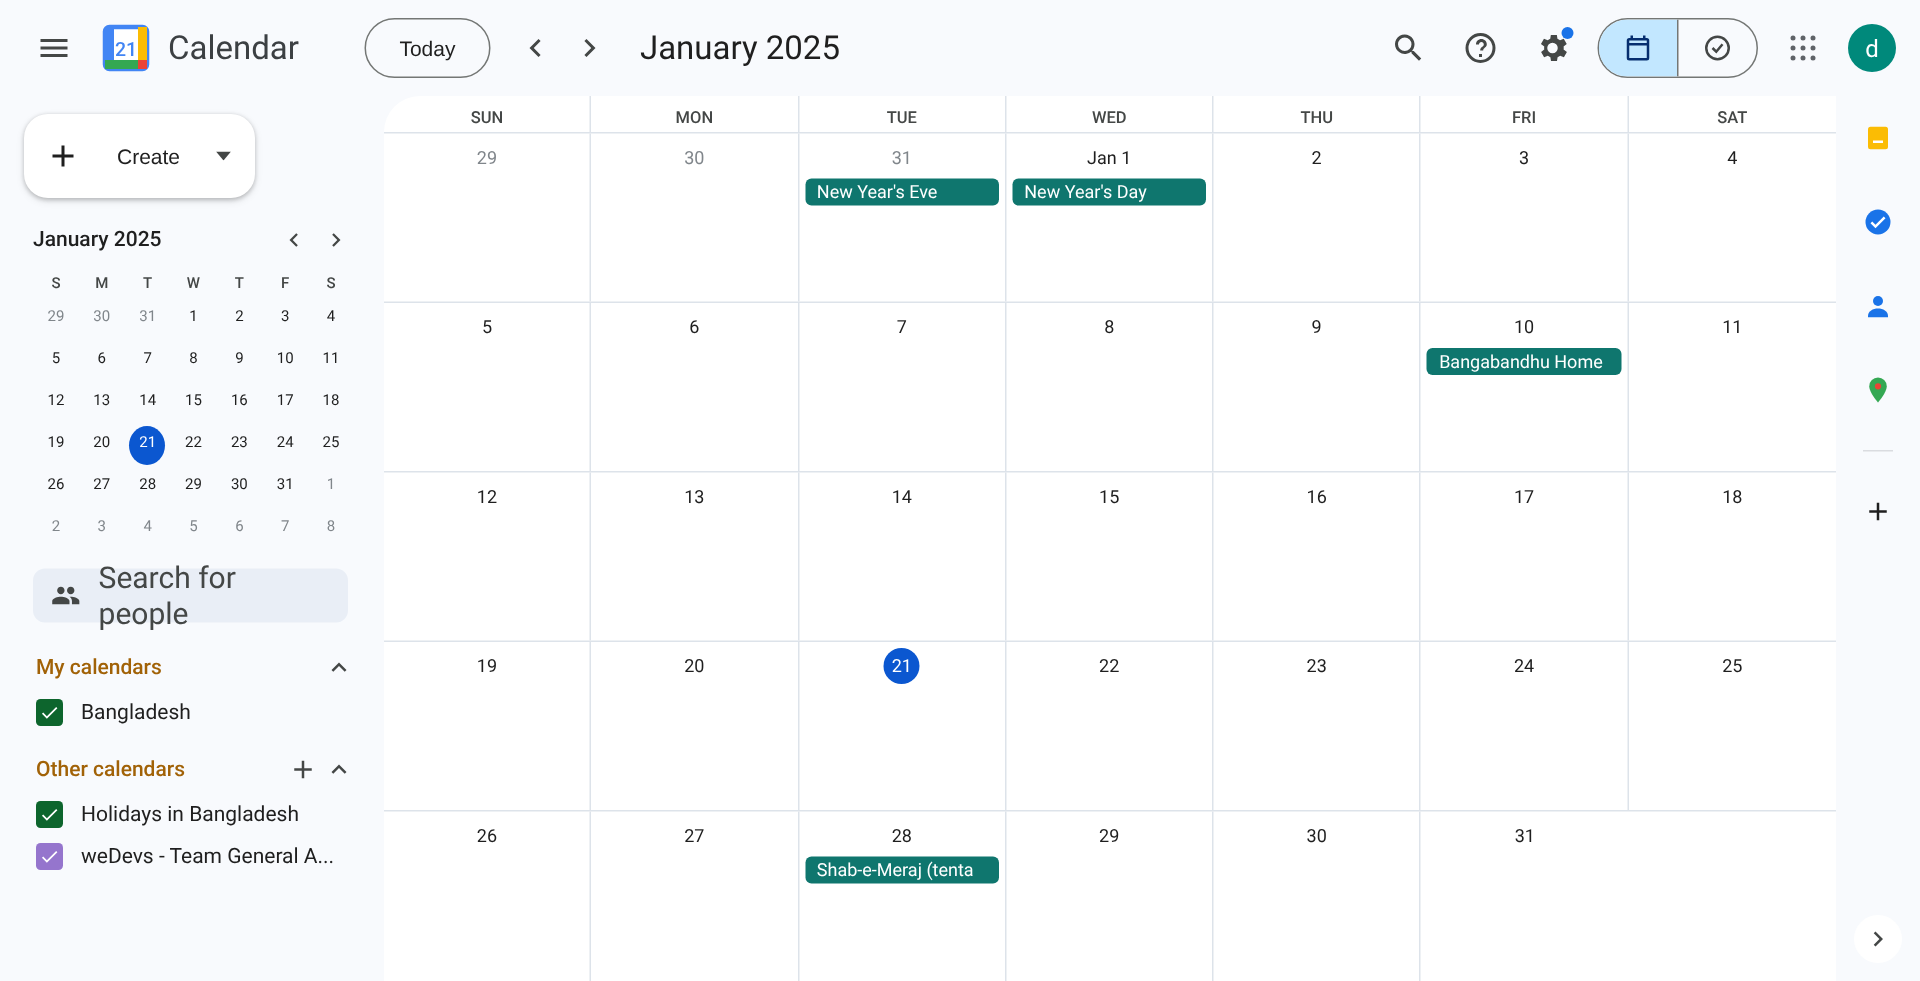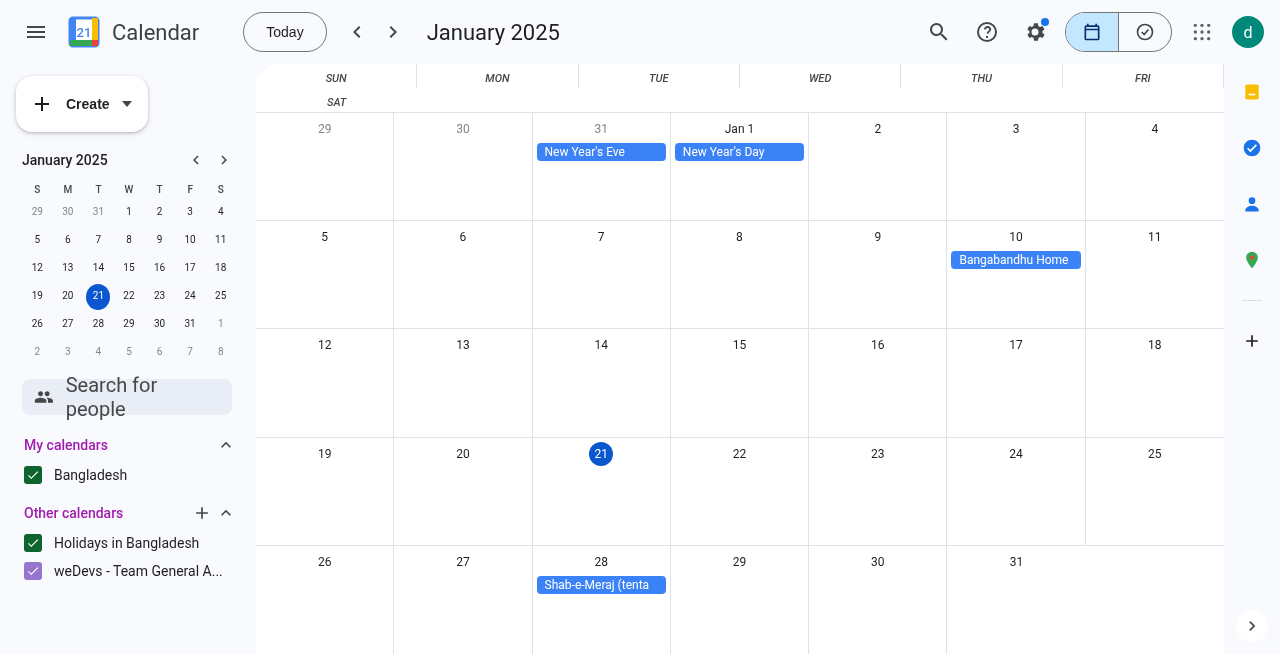--- a/index.html
+++ b/index.html
@@ -16,54 +16,54 @@
 .settings-dot { width: 8px; height: 8px; background: #1a73e8; border-radius: 50%; position: absolute; top: 6px; right: 6px; }
 .view-select { height: 40px; padding: 0 12px 0 18px; border: 1px solid #747775; border-radius: 20px; background: transparent; display: flex; align-items: center; cursor: pointer; font-size: 14px; font-weight: 500; color: #1f1f1f; gap: 8px; margin: 0 6px; }
 .toggle-group { display: flex; border: 1px solid #747775; border-radius: 20px; overflow: hidden; margin: 0 6px; }
 .toggle-item { width: 52px; height: 38px; display: flex; align-items: center; justify-content: center; cursor: pointer; }
 .toggle-item.active { background: #c2e7ff; }
 .toggle-divider { width: 1px; background: #747775; }
 .apps-btn { width: 40px; height: 40px; border-radius: 50%; display: flex; align-items: center; justify-content: center; cursor: pointer; margin: 0 4px; }
 .avatar { width: 32px; height: 32px; border-radius: 50%; background: #00897b; color: #fff; display: flex; align-items: center; justify-content: center; font-size: 16px; margin: 0 8px 0 6px; cursor: pointer; }
 .main { display: flex; height: calc(654px - 64px); }
 .sidebar { width: 256px; padding: 8px 20px 0 12px; overflow-y: auto; }
-.create-btn { height: 56px; padding: 0 16px 0 14px; border: none; border-radius: 16px; background: #fff; box-shadow: 0 1px 3px rgba(0,0,0,0.2), 0 2px 6px rgba(0,0,0,0.1); display: flex; align-items: center; cursor: pointer; font-size: 14px; font-weight: 700; color: #1f1f1f; gap: 12px; margin: 4px 0 16px 4px; }
+.create-btn { height: 56px; padding: 0 16px 0 14px; border: none; border-radius: 16px; background: #fff; box-shadow: 0 1px 3px rgba(0,0,0,0.2), 0 2px 6px rgba(0,0,0,0.1); display: flex; align-items: center; cursor: pointer; font-size: 14px; font-weight: 400; color: #1f1f1f; gap: 24px; margin: 4px 0 16px 4px; }
 .mini-cal { margin: 8px 0 12px 10px; }
 .mini-cal-header { display: flex; align-items: center; justify-content: space-between; margin-bottom: 8px; }
 .mini-month { font-size: 14px; font-weight: 500; color: #1f1f1f; }
 .mini-nav { display: flex; gap: 4px; }
 .mini-arrow { width: 24px; height: 24px; border-radius: 50%; display: flex; align-items: center; justify-content: center; cursor: pointer; color: #444746; }
 .mini-grid { display: grid; grid-template-columns: repeat(7, 1fr); gap: 0; }
 .mini-dow { font-size: 10px; color: #444746; text-align: center; padding: 4px 0; font-weight: 500; }
 .mini-day { font-size: 10px; color: #1f1f1f; text-align: center; padding: 0; height: 26px; line-height: 24px; cursor: pointer; border-radius: 50%; width: 24px; margin: 1px auto; }
 .mini-day.other { color: #80868b; }
 .mini-day.today { background: #0b57d0; color: #fff; }
 .search-people { display: flex; align-items: center; height: 36px; padding: 0 12px; border-radius: 8px; background: #e9eef6; margin: 6px 4px 14px 10px; color: #444746; gap: 12px; cursor: text; }
 .search-people span { font-size: 20px; }
 .cal-section { margin: 0 0 8px 12px; }
 .cal-section-header { display: flex; align-items: center; justify-content: space-between; height: 32px; cursor: pointer; }
-.cal-section-title { font-size: 14px; font-weight: 500; color: #a21caf; }
+.cal-section-title { font-size: 14px; font-weight: 500; color: #a16207; }
 .cal-section-icons { display: flex; gap: 4px; color: #444746; }
 .cal-item { display: flex; align-items: center; height: 28px; gap: 12px; cursor: pointer; }
 .cal-checkbox { width: 18px; height: 18px; border-radius: 3px; display: flex; align-items: center; justify-content: center; }
 .cal-item-label { font-size: 14px; color: #1f1f1f; white-space: nowrap; overflow: hidden; text-overflow: ellipsis; }
 .grid-area { flex: 1; background: #fff; border-radius: 24px 0 0 0; margin-right: 56px; overflow: hidden; position: relative; display: flex; flex-direction: column; }
-.dow-row { display: grid; grid-template-columns: repeat(6, 1fr); border-bottom: 1px solid #dde3ea; font-style: italic; }
+.dow-row { display: grid; grid-template-columns: repeat(7, 1fr); border-bottom: 1px solid #dde3ea; }
 .dow-cell { text-align: center; font-size: 11px; font-weight: 500; color: #444746; padding: 8px 0 0 0; height: 24px; border-right: 1px solid #dde3ea; }
 .dow-cell:last-child { border-right: none; }
 .weeks { flex: 1; display: grid; grid-template-rows: repeat(5, 1fr); }
 .week { display: grid; grid-template-columns: repeat(7, 1fr); border-bottom: 1px solid #dde3ea; }
 .week:last-child { border-bottom: none; }
 .day-cell { border-right: 1px solid #dde3ea; padding: 4px 4px 2px 4px; position: relative; overflow: hidden; }
 .day-cell:last-child { border-right: none; }
 .day-num { font-size: 12px; color: #1f1f1f; text-align: center; height: 24px; line-height: 24px; min-width: 24px; display: inline-block; border-radius: 12px; margin: 0 auto; cursor: pointer; padding: 0 4px; }
 .day-num-wrap { text-align: center; margin-bottom: 2px; }
 .day-num.today { background: #0b57d0; color: #fff; width: 24px; padding: 0; }
 .day-num.other { color: #80868b; }
-.event { background: #3b82f6; color: #fff; font-size: 12px; padding: 2px 8px; border-radius: 4px; margin: 0 0 2px 0; white-space: nowrap; overflow: hidden; text-overflow: clip; cursor: pointer; }
+.event { background: #0f766e; color: #fff; font-size: 12px; padding: 2px 8px; border-radius: 4px; margin: 0 0 2px 0; white-space: nowrap; overflow: hidden; text-overflow: clip; cursor: pointer; }
 .side-panel { position: absolute; right: 0; top: 64px; width: 56px; height: calc(654px - 64px); display: flex; flex-direction: column; align-items: center; padding-top: 8px; gap: 16px; }
 .side-icon { width: 40px; height: 40px; border-radius: 50%; display: flex; align-items: center; justify-content: center; cursor: pointer; }
 .side-divider { width: 20px; height: 1px; background: #dadce0; margin: 4px 0; }
 .show-side { position: absolute; right: 12px; bottom: 12px; width: 32px; height: 32px; border-radius: 50%; display: flex; align-items: center; justify-content: center; cursor: pointer; color: #444746; background: #fff; }
 svg { display: block; }
 </style>
 </head>
 <body>
 
 <div class="header">

